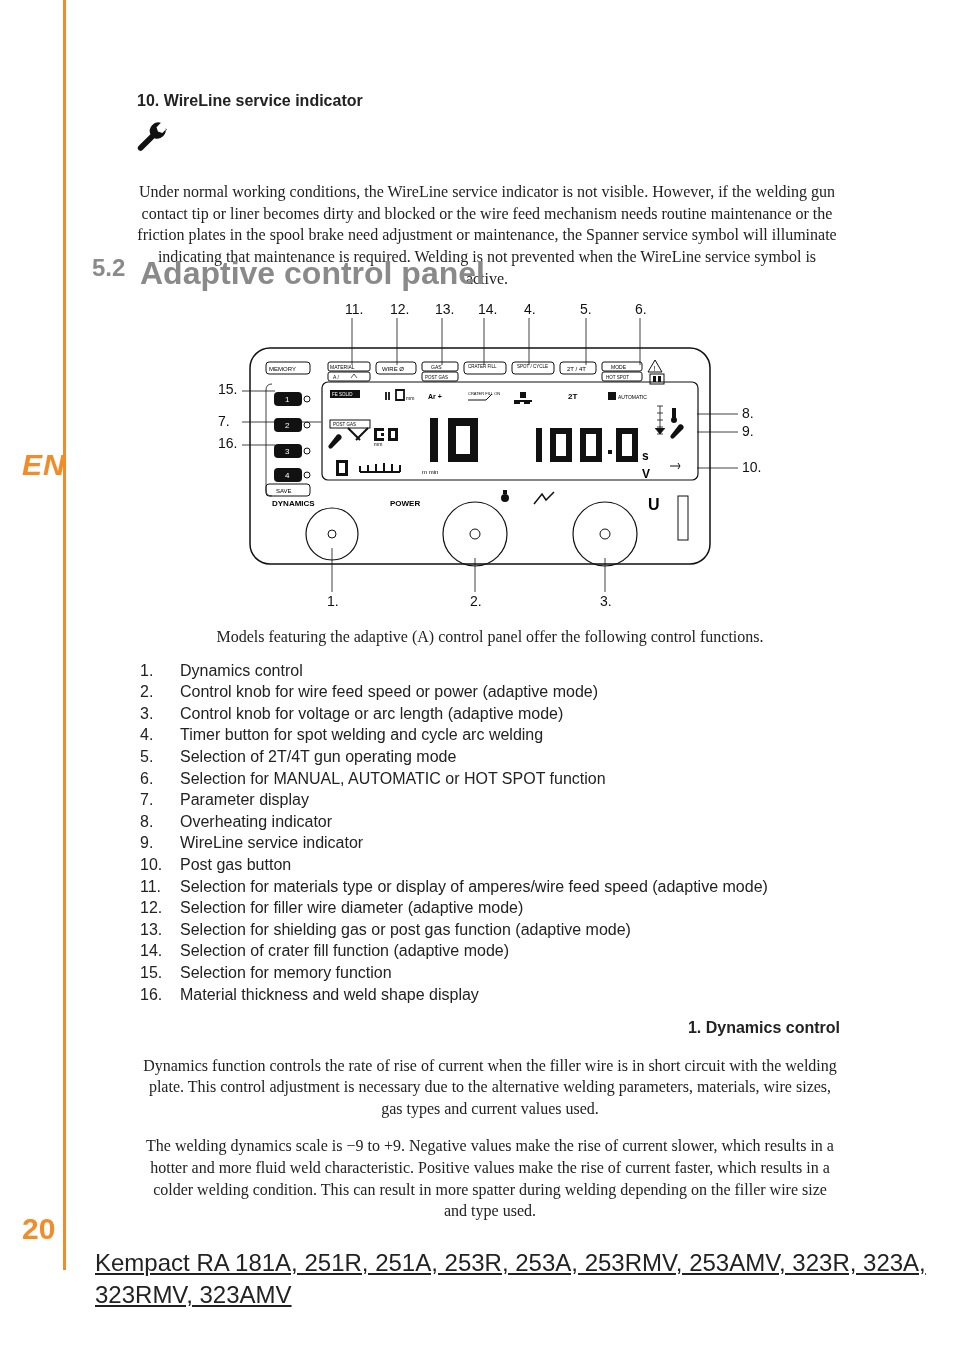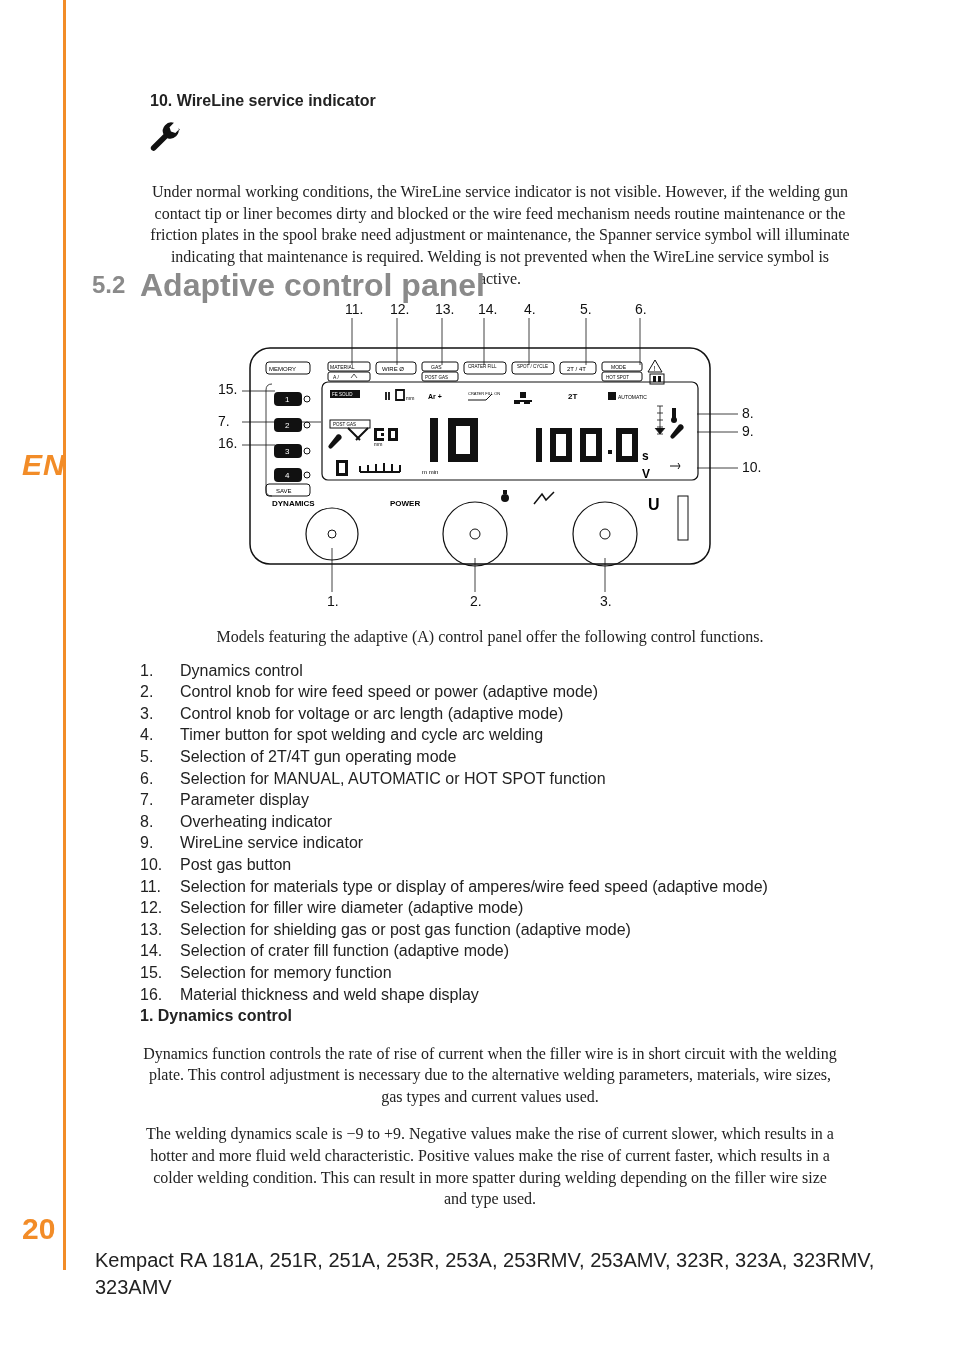--- a/index.html
+++ b/index.html
@@ -31,47 +31,48 @@
   .page-num{
     position:absolute;
     left:22px;top:1209px;
     font-size:30px;
     font-weight:700;
     color:#f28c28;
   }
   .footer-models{
     position:absolute;
     left:95px;top:1247px;
-    font-size:20px;
+    font-size:24px;
     color:#222;
+    text-decoration:underline;
   }
   .content{
     position:absolute;
-    left:150px;top:90px;
+    left:137px;top:90px;
     width:700px;
   }
   .h-bold{
     font-weight:700;
     margin:0 0 6px 0;
     font-size:16px;
   }
   .wrench{
     width:34px;height:34px;
     margin:2px 0 6px -2px;
   }
   .para{
     margin:16px 0 12px 0;
     text-align:center;
     font-family:Liberation Serif, serif;
   }
   .section-row{
     position:absolute;
-    left:92px;top:264px;
+    left:92px;top:252px;
     display:flex;
-    align-items:center;
+    align-items:flex-start;
   }
   .section-num{
     font-size:24px;
     font-weight:700;
     color:#8a8a8a;
     width:48px;
   }
   .section-title{
     font-size:32px;
     font-weight:700;
@@ -88,20 +89,22 @@
   }
   .list-row{
     display:flex;
     margin:0;
   }
   .list-num{
     width:40px;
     flex-shrink:0;
   }
   .after-list{
+    margin-top:12px;
+    text-align:right;
   }
   svg text{font-family:Arial,sans-serif;}
 </style>
 </head>
 <body>
 
 <div class="side-bar"></div>
 <div class="lang">EN</div>
 <div class="page-num">20</div>
 <div class="footer-models">Kempact RA 181A, 251R, 251A, 253R, 253A, 253RMV, 253AMV, 323R, 323A, 323RMV, 323AMV</div>

